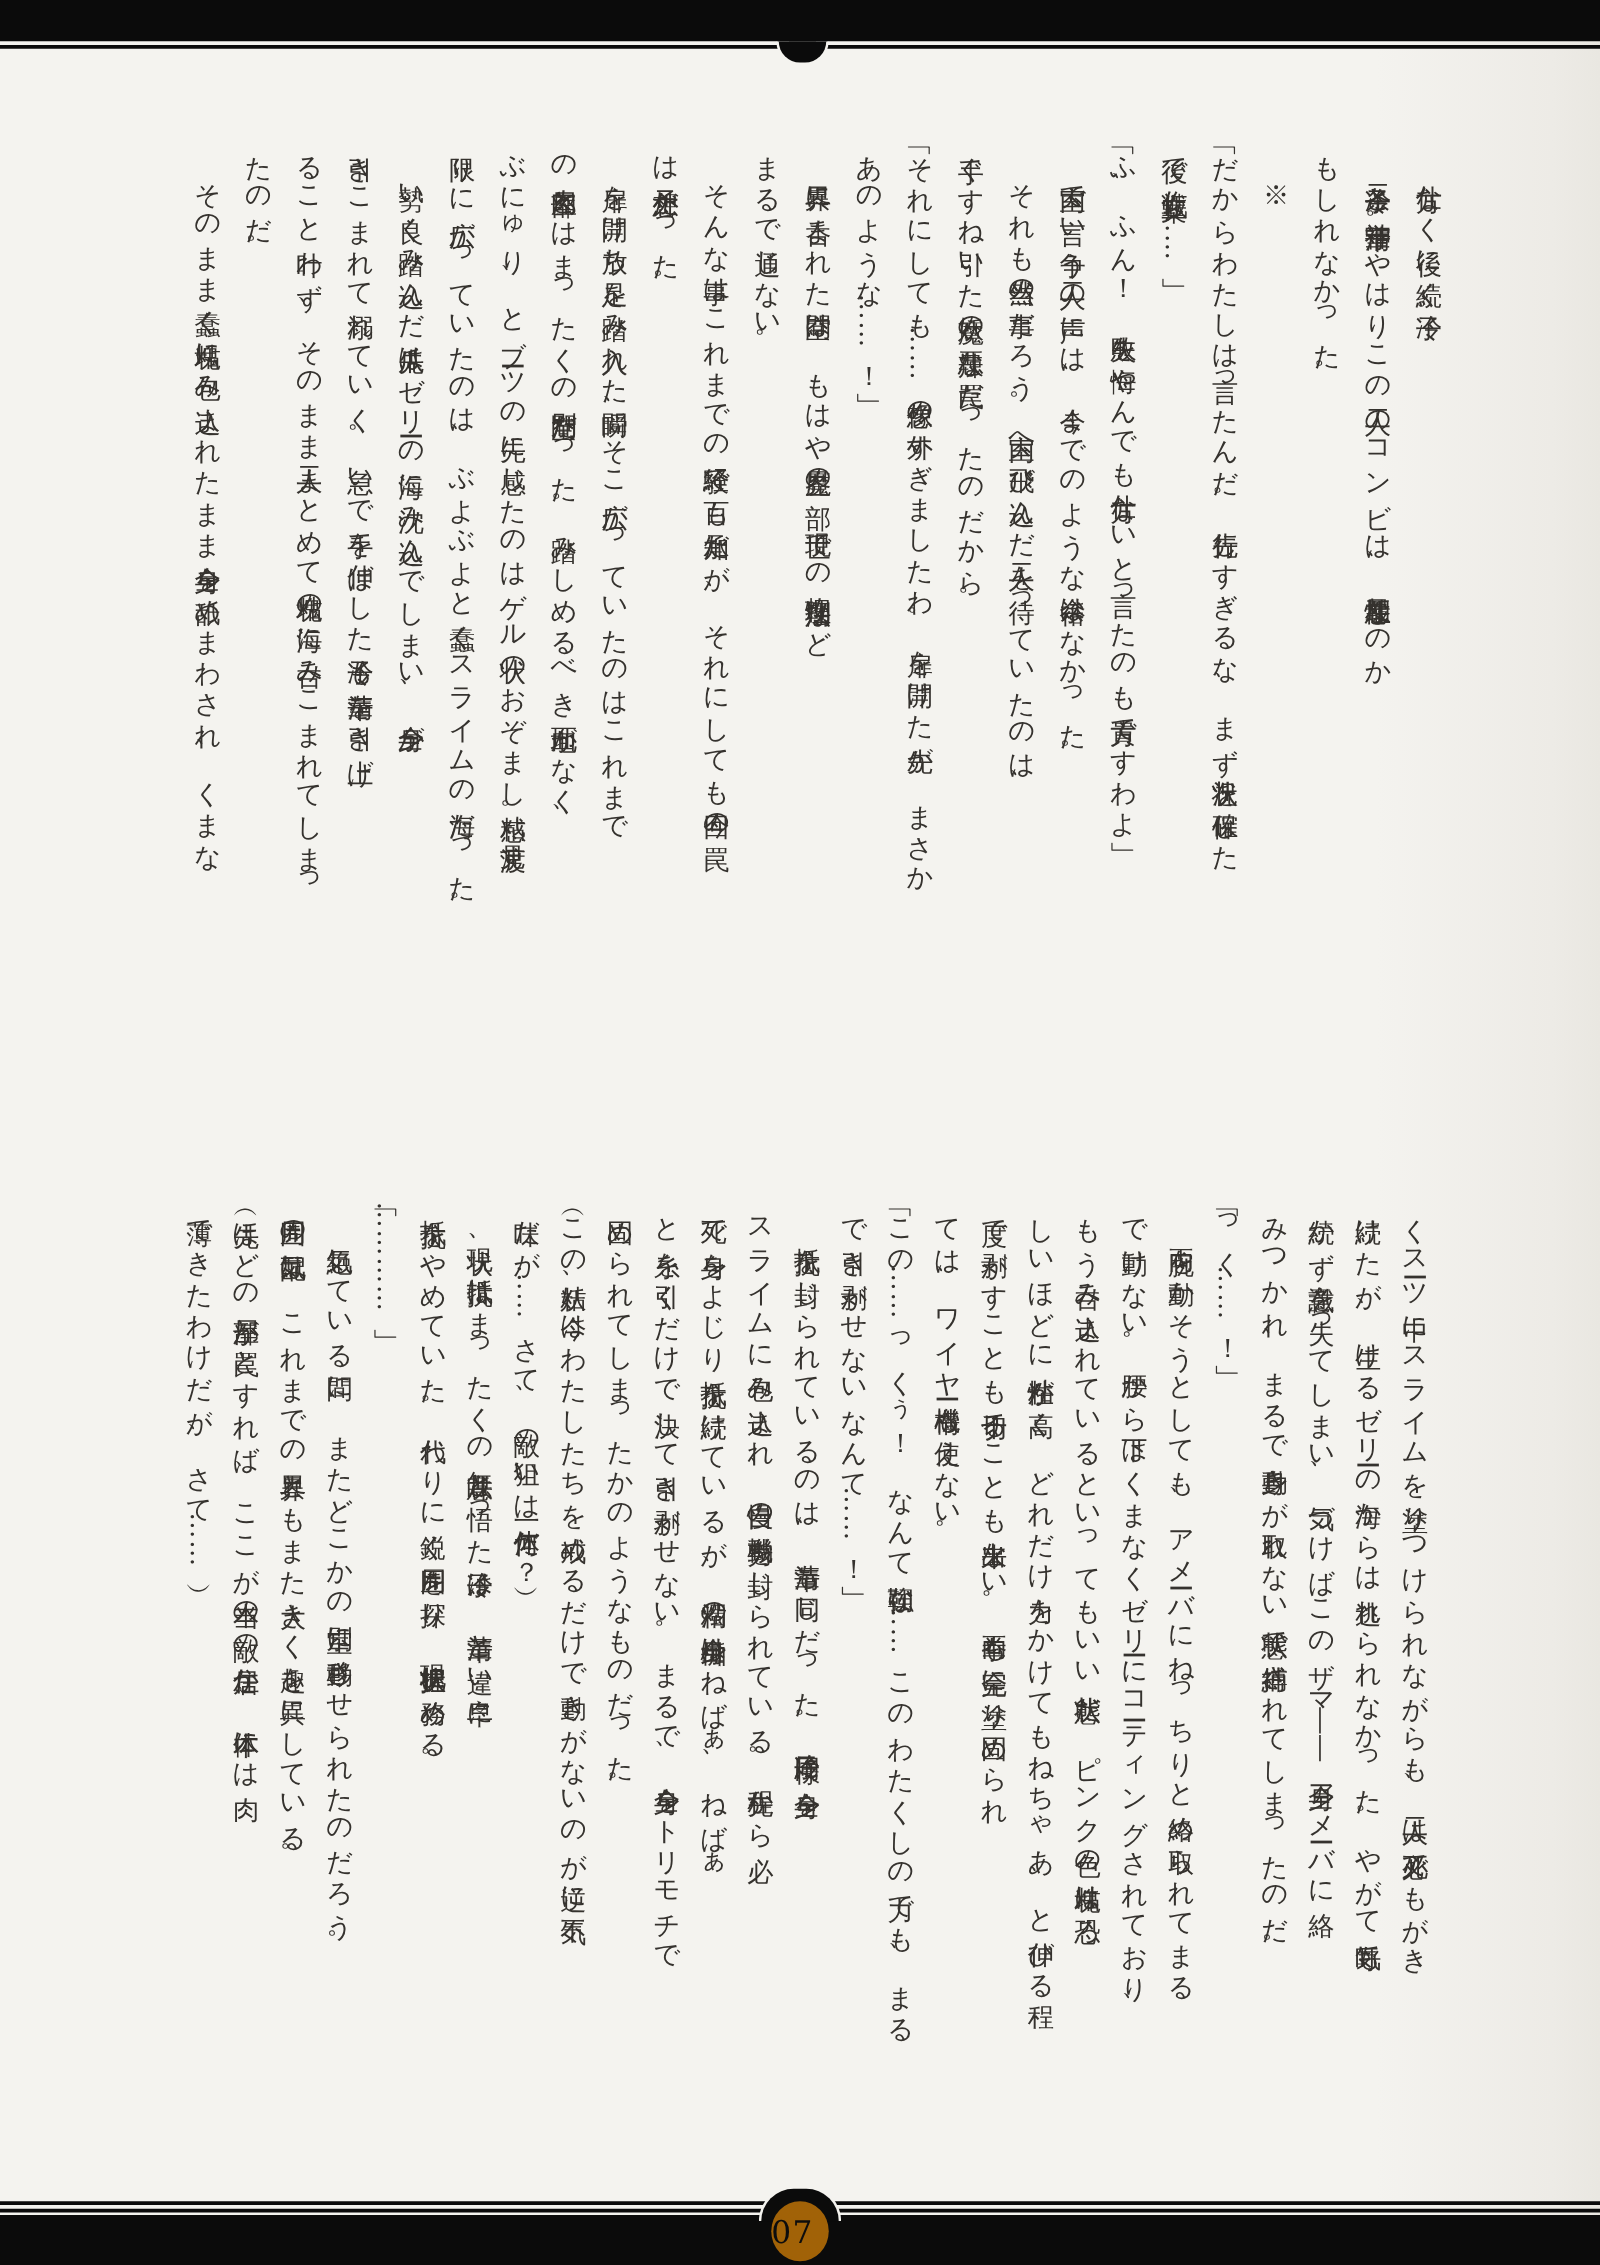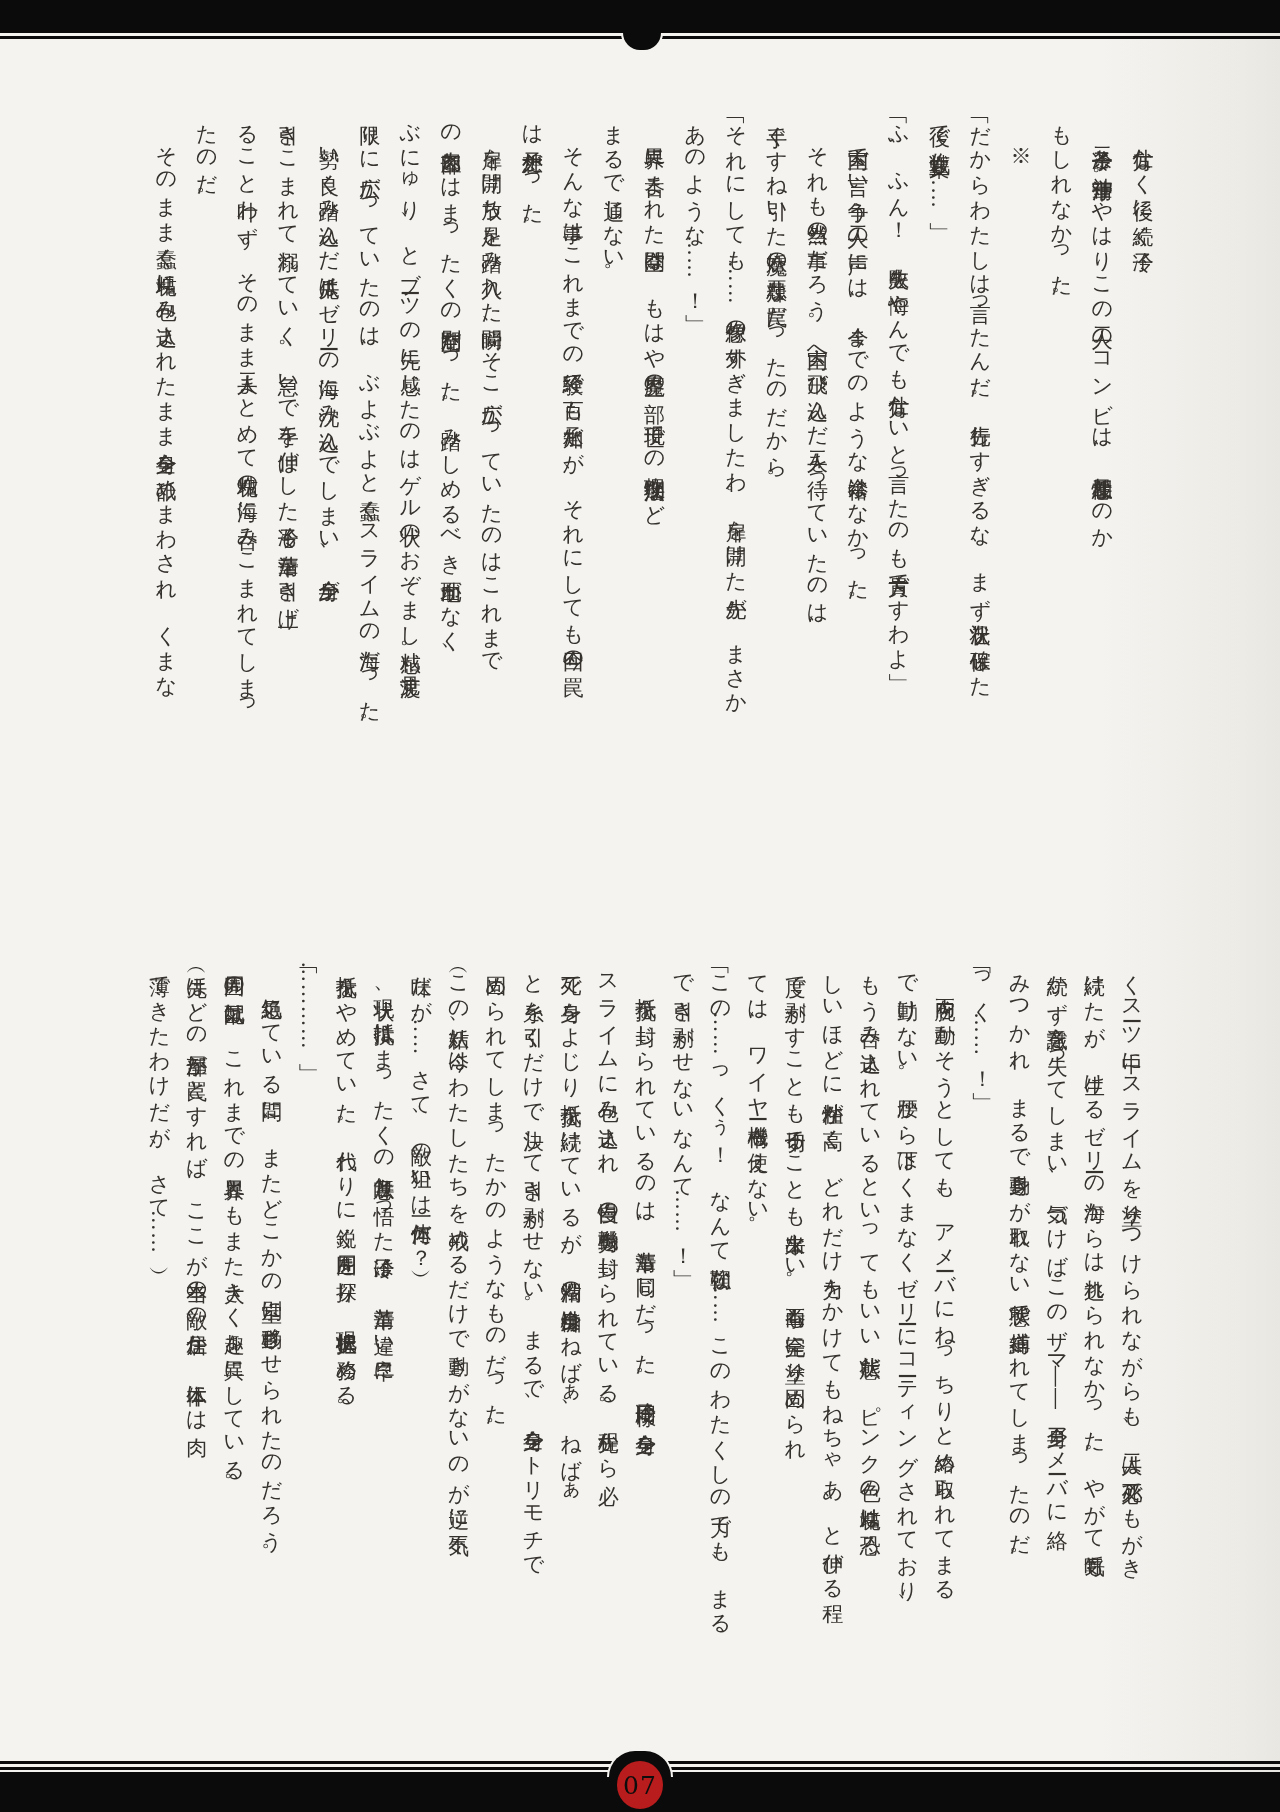--- a/index.html
+++ b/index.html
@@ -43,22 +43,22 @@
   }
   .bottom-arch {
     position: absolute; top: 1749px; left: 607px; width: 62px; height: 26px;
     background: #0b0b0b;
     border: 2px solid #f4f3ef; border-bottom: none;
     border-radius: 33px 33px 0 0;
     z-index: 3;
   }
   .page-number-circle {
     position: absolute; top: 1761px; left: 617px; width: 46px; height: 48px;
-    background: #b91c1c; border-radius: 50%;
-    display: flex; align-items: center; justify-content: center;
+    background: #a16207; border-radius: 50%;
+    display: flex; align-items: center; 
     z-index: 4;
   }
   .page-number-circle span {
     font-size: 25px; color: #0d0d0d; letter-spacing: 1px;
     line-height: 1;
   }
 
   
   .text-block {
     position: absolute;

